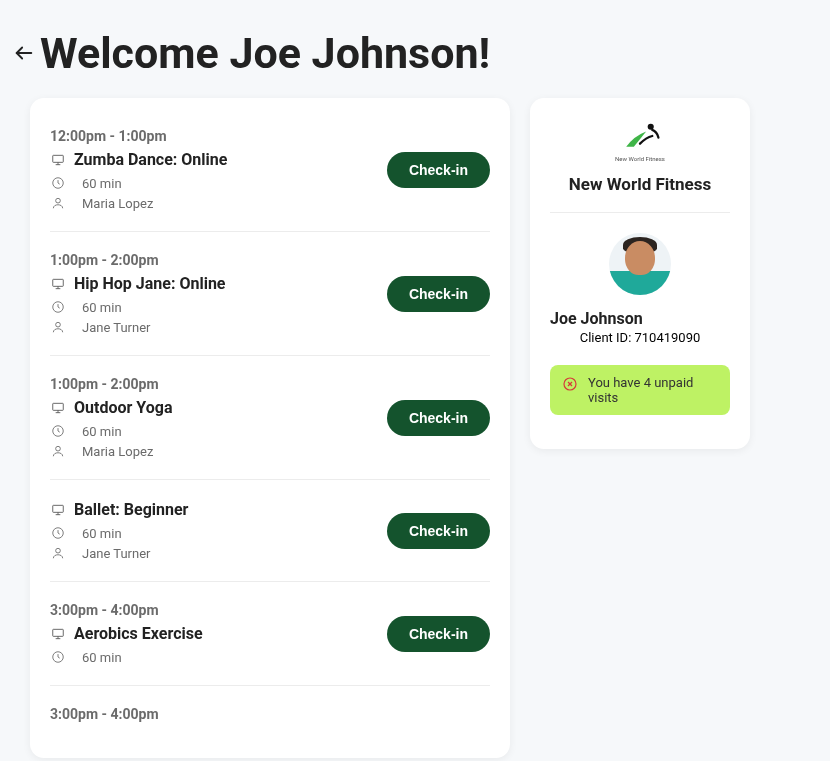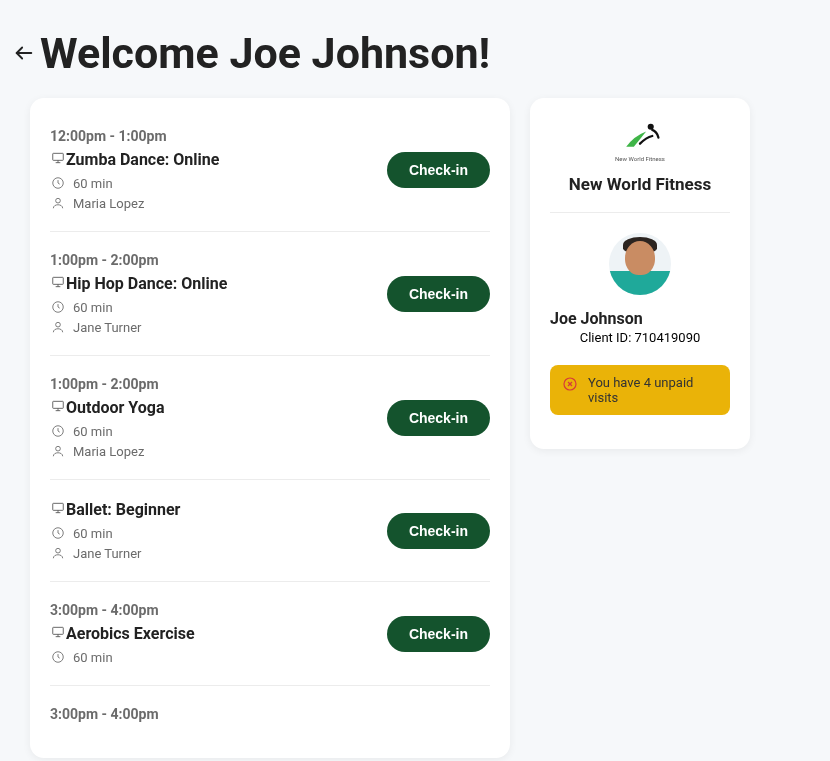--- a/index.html
+++ b/index.html
@@ -49,31 +49,33 @@
   .class-item:last-child { border-bottom: none; }
   .class-left { flex: 1; }
   .class-time {
     font-size: 14px;
     font-weight: 700;
     color: #6b6b6b;
     margin-bottom: 6px;
   }
   .class-title-row {
     display: flex;
+    align-items: center;
+    gap: 8px;
     margin-bottom: 6px;
   }
   .class-title {
     font-size: 16px;
     font-weight: 700;
     color: #222;
   }
   .meta-row {
     display: flex;
     align-items: center;
-    gap: 7px;
+    gap: 16px;
     color: #6b6b6b;
     font-size: 13px;
     margin-top: 4px;
   }
   .icon {
     width: 16px; height: 16px;
     display: inline-flex;
     align-items: center; justify-content: center;
     color: #6b6b6b;
     flex-shrink: 0;
@@ -171,21 +173,21 @@
     font-size: 13px;
     align-items: flex-start;
     margin-bottom: 14px;
   }
   .alert-info {
     background: #eaf4fd;
     color: #333;
   }
   .alert-info .alert-icon { color: #1e7fd6; }
   .alert-warn {
-    background: #eab308;
+    background: #bef264;
     color: #333;
   }
   .alert-warn .alert-icon { color: #d63a3a; }
   .alert-icon {
     width: 16px; height: 16px; flex-shrink: 0;
     display: inline-flex; align-items: center; justify-content: center;
     margin-top: 1px;
   }
   .alert-icon svg { width: 16px; height: 16px; stroke: currentColor; fill: none; stroke-width: 1.8; }
 </style>
@@ -242,21 +244,21 @@
         <div class="class-left">
           <div class="class-time">1:00pm - 2:00pm</div>
           <div class="class-title-row">
             <span class="icon title-icon">
               <svg viewBox="0 0 24 24">
                 <rect x="3" y="4" width="18" height="12" rx="1"></rect>
                 <line x1="8" y1="20" x2="16" y2="20"></line>
                 <line x1="12" y1="16" x2="12" y2="20"></line>
               </svg>
             </span>
-            <span class="class-title">Hip Hop Dance: Online</span>
+            <span class="class-title">Hip Hop Jane: Online</span>
           </div>
           <div class="meta-row">
             <span class="icon">
               <svg viewBox="0 0 24 24">
                 <circle cx="12" cy="12" r="9"></circle>
                 <polyline points="12 7 12 12 15 14"></polyline>
               </svg>
             </span>
             <span>60 min</span>
           </div>

